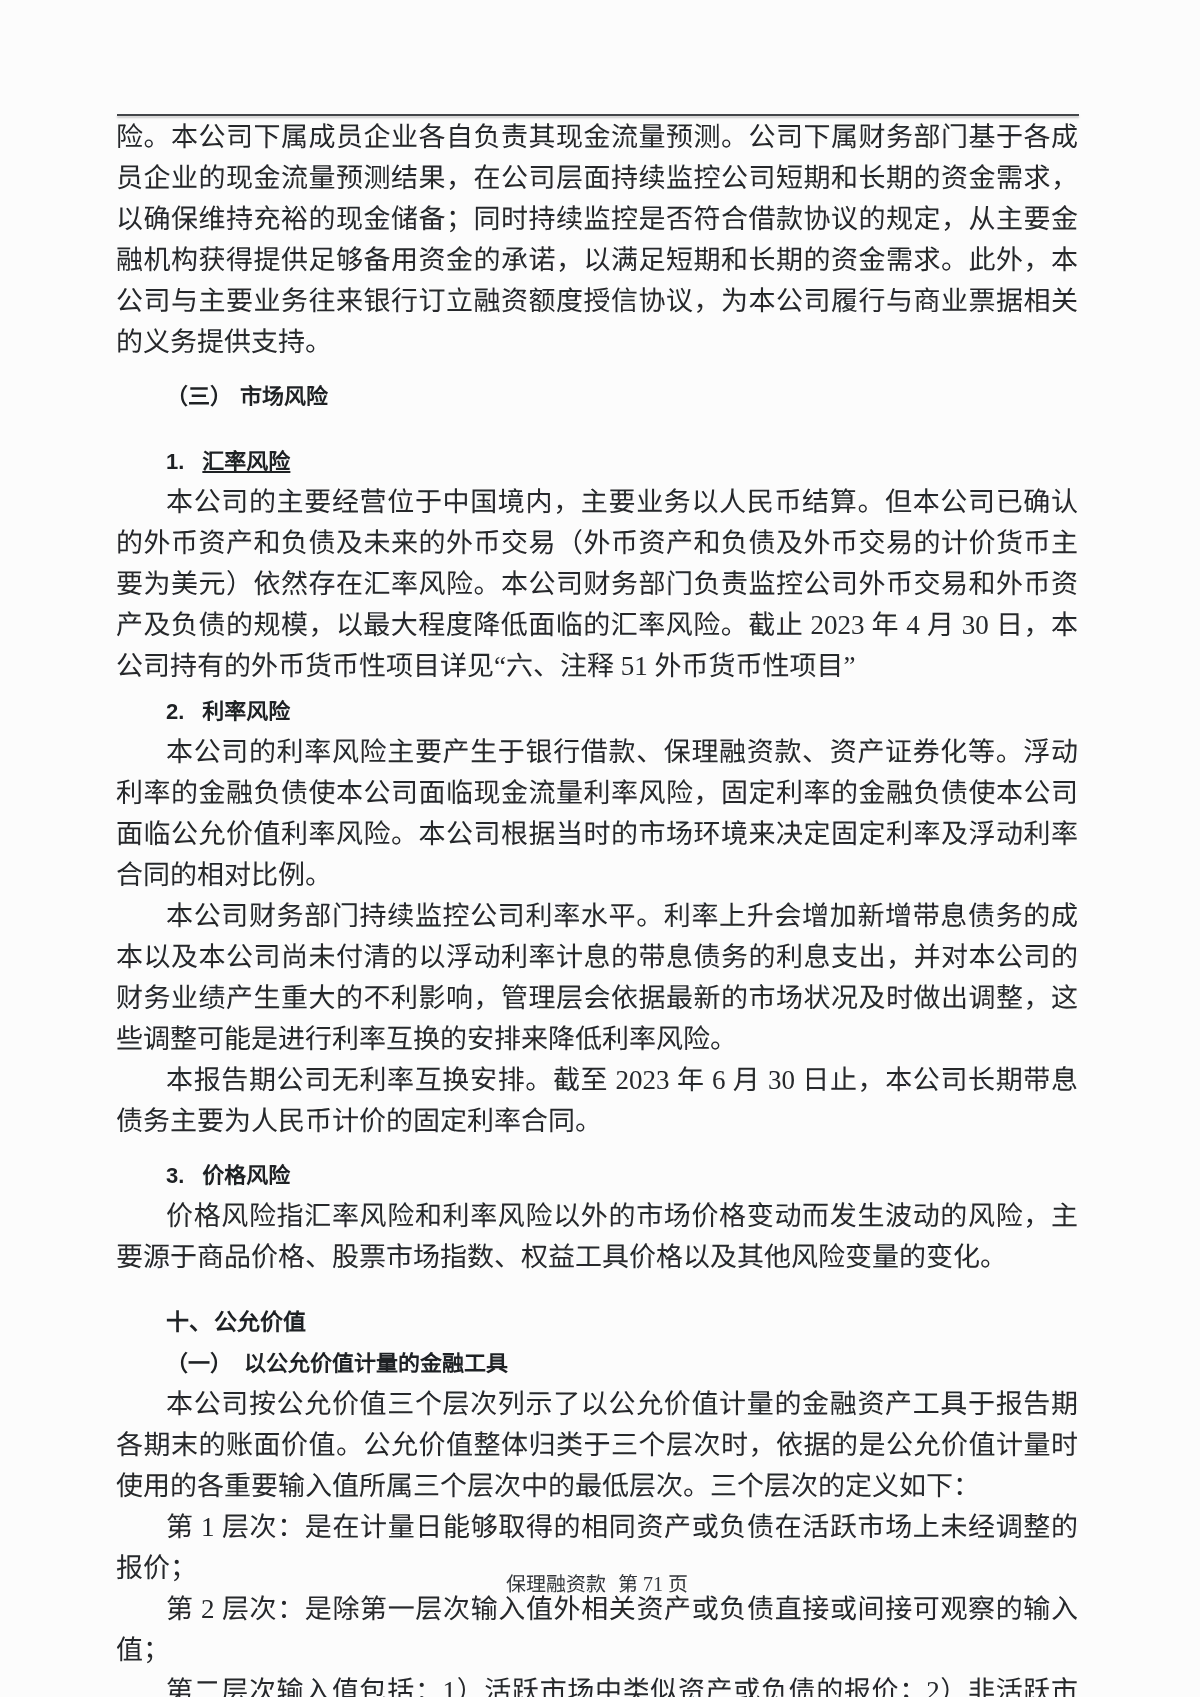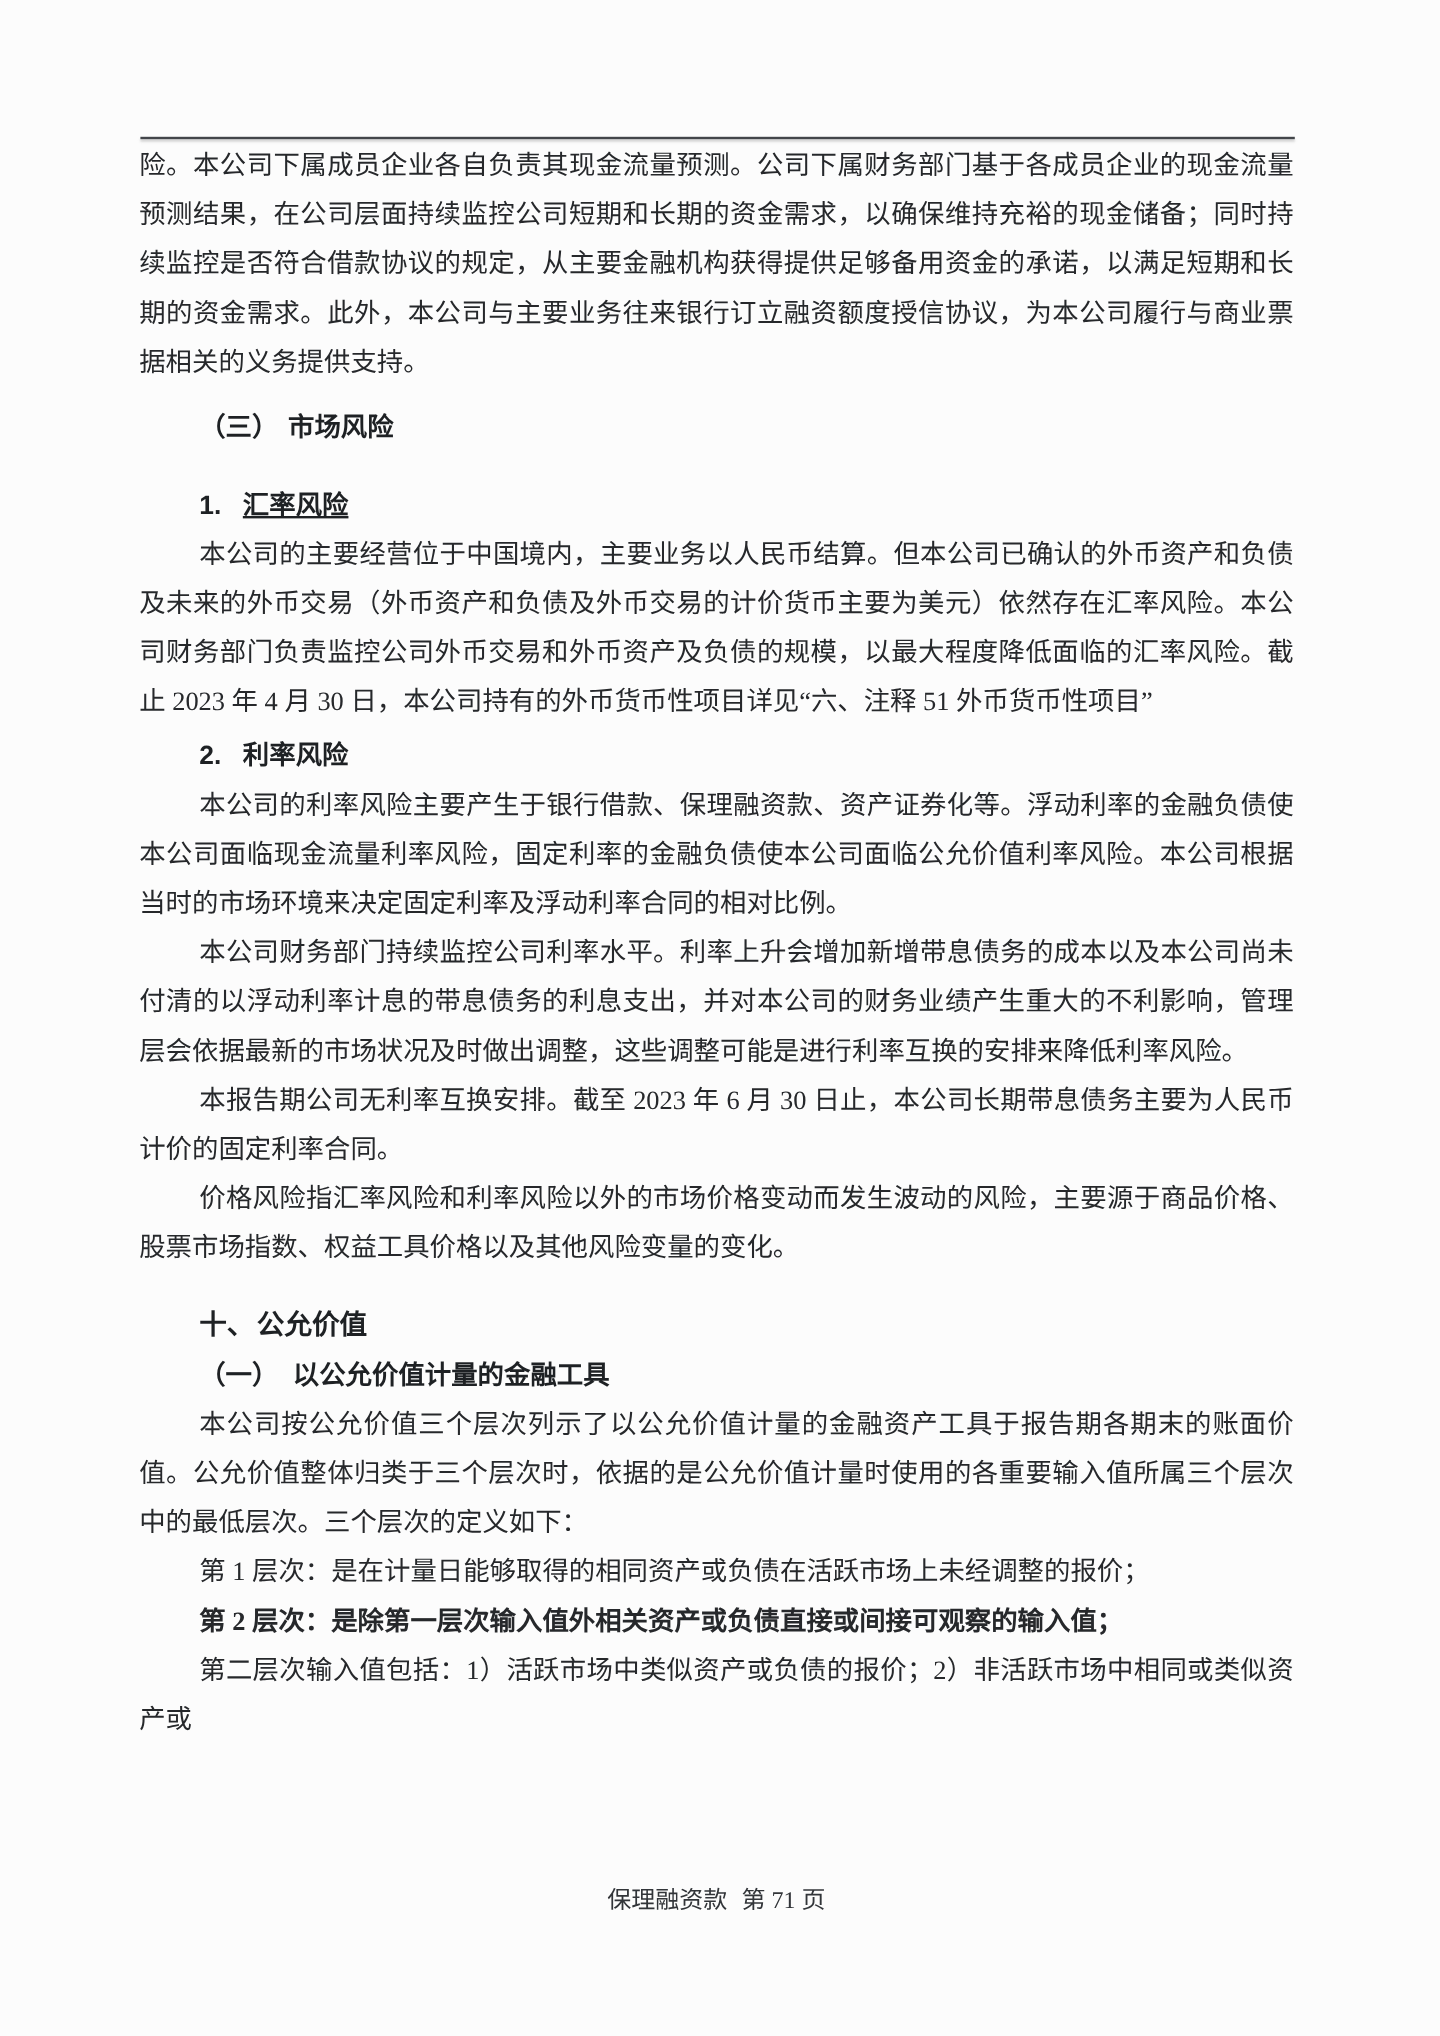--- a/index.html
+++ b/index.html
@@ -27,21 +27,21 @@
     box-shadow: 0 2px 2px rgba(110,110,110,0.35);
   }
   .content {
     position: absolute;
     left: 116px;
     top: 117px;
     width: 962px;
   }
   p.body {
     margin: 0;
-    font-size: 22px;
+    font-size: 27px;
     line-height: 41px;
     text-align: justify;
     text-justify: inter-character;
     text-indent: 50px;
     color: #26282b;
   }
   p.no-indent { text-indent: 0; }
   .hd {
     margin: 0;
     padding-left: 50px;
@@ -65,21 +65,21 @@
   .m-h-ir    { margin-top: 4px; }
   .m-p-ir1   { margin-top: 14px; }
   .m-p-ir2   { margin-top: 0; }
   .m-p-ir3   { margin-top: 0; }
   .m-h-price { margin-top: 13px; }
   .m-p-price { margin-top: 13px; }
   .m-h-fv    { margin-top: 24px; }
   .m-h-fvt   { margin-top: 0; }
   .m-p-fvi   { margin-top: 1px; }
   .m-p-l1    { margin-top: 3px; }
-  .m-p-l2    { margin-top: 0; font-weight: bold; }
+  .m-p-l2    { margin-top: 0; }
   .m-p-l2i   { margin-top: 0; }
   .footer {
     position: absolute;
     left: 116px;
     top: 1564px;
     width: 962px;
     text-align: center;
     font-size: 20px;
     line-height: 41px;
     color: #323539;
@@ -104,20 +104,21 @@
     <p class="body m-p-fx">本公司的主要经营位于中国境内，主要业务以人民币结算。但本公司已确认的外币资产和负债及未来的外币交易（外币资产和负债及外币交易的计价货币主要为美元）依然存在汇率风险。本公司财务部门负责监控公司外币交易和外币资产及负债的规模，以最大程度降低面临的汇率风险。截止 2023 年 4 月 30 日，本公司持有的外币货币性项目详见“六、注释 51 外币货币性项目”</p>
 
     <h3 class="hd m-h-ir"><span class="pfx gap18">2.</span><span>利率风险</span></h3>
 
     <p class="body m-p-ir1">本公司的利率风险主要产生于银行借款、保理融资款、资产证券化等。浮动利率的金融负债使本公司面临现金流量利率风险，固定利率的金融负债使本公司面临公允价值利率风险。本公司根据当时的市场环境来决定固定利率及浮动利率合同的相对比例。</p>
 
     <p class="body m-p-ir2">本公司财务部门持续监控公司利率水平。利率上升会增加新增带息债务的成本以及本公司尚未付清的以浮动利率计息的带息债务的利息支出，并对本公司的财务业绩产生重大的不利影响，管理层会依据最新的市场状况及时做出调整，这些调整可能是进行利率互换的安排来降低利率风险。</p>
 
     <p class="body m-p-ir3">本报告期公司无利率互换安排。截至 2023 年 6 月 30 日止，本公司长期带息债务主要为人民币计价的固定利率合同。</p>
 
+    <h3 class="hd m-h-price"><span class="pfx gap18">3.</span><span>价格风险</span></h3>
 
     <p class="body m-p-price">价格风险指汇率风险和利率风险以外的市场价格变动而发生波动的风险，主要源于商品价格、股票市场指数、权益工具价格以及其他风险变量的变化。</p>
 
     <h1 class="hd hd-top m-h-fv"><span class="pfx gap2">十、</span><span>公允价值</span></h1>
 
     <h2 class="hd m-h-fvt"><span class="pfx gap12">（一）</span><span>以公允价值计量的金融工具</span></h2>
 
     <p class="body m-p-fvi">本公司按公允价值三个层次列示了以公允价值计量的金融资产工具于报告期各期末的账面价值。公允价值整体归类于三个层次时，依据的是公允价值计量时使用的各重要输入值所属三个层次中的最低层次。三个层次的定义如下：</p>
 
     <p class="body m-p-l1">第 1 层次：是在计量日能够取得的相同资产或负债在活跃市场上未经调整的报价；</p>

